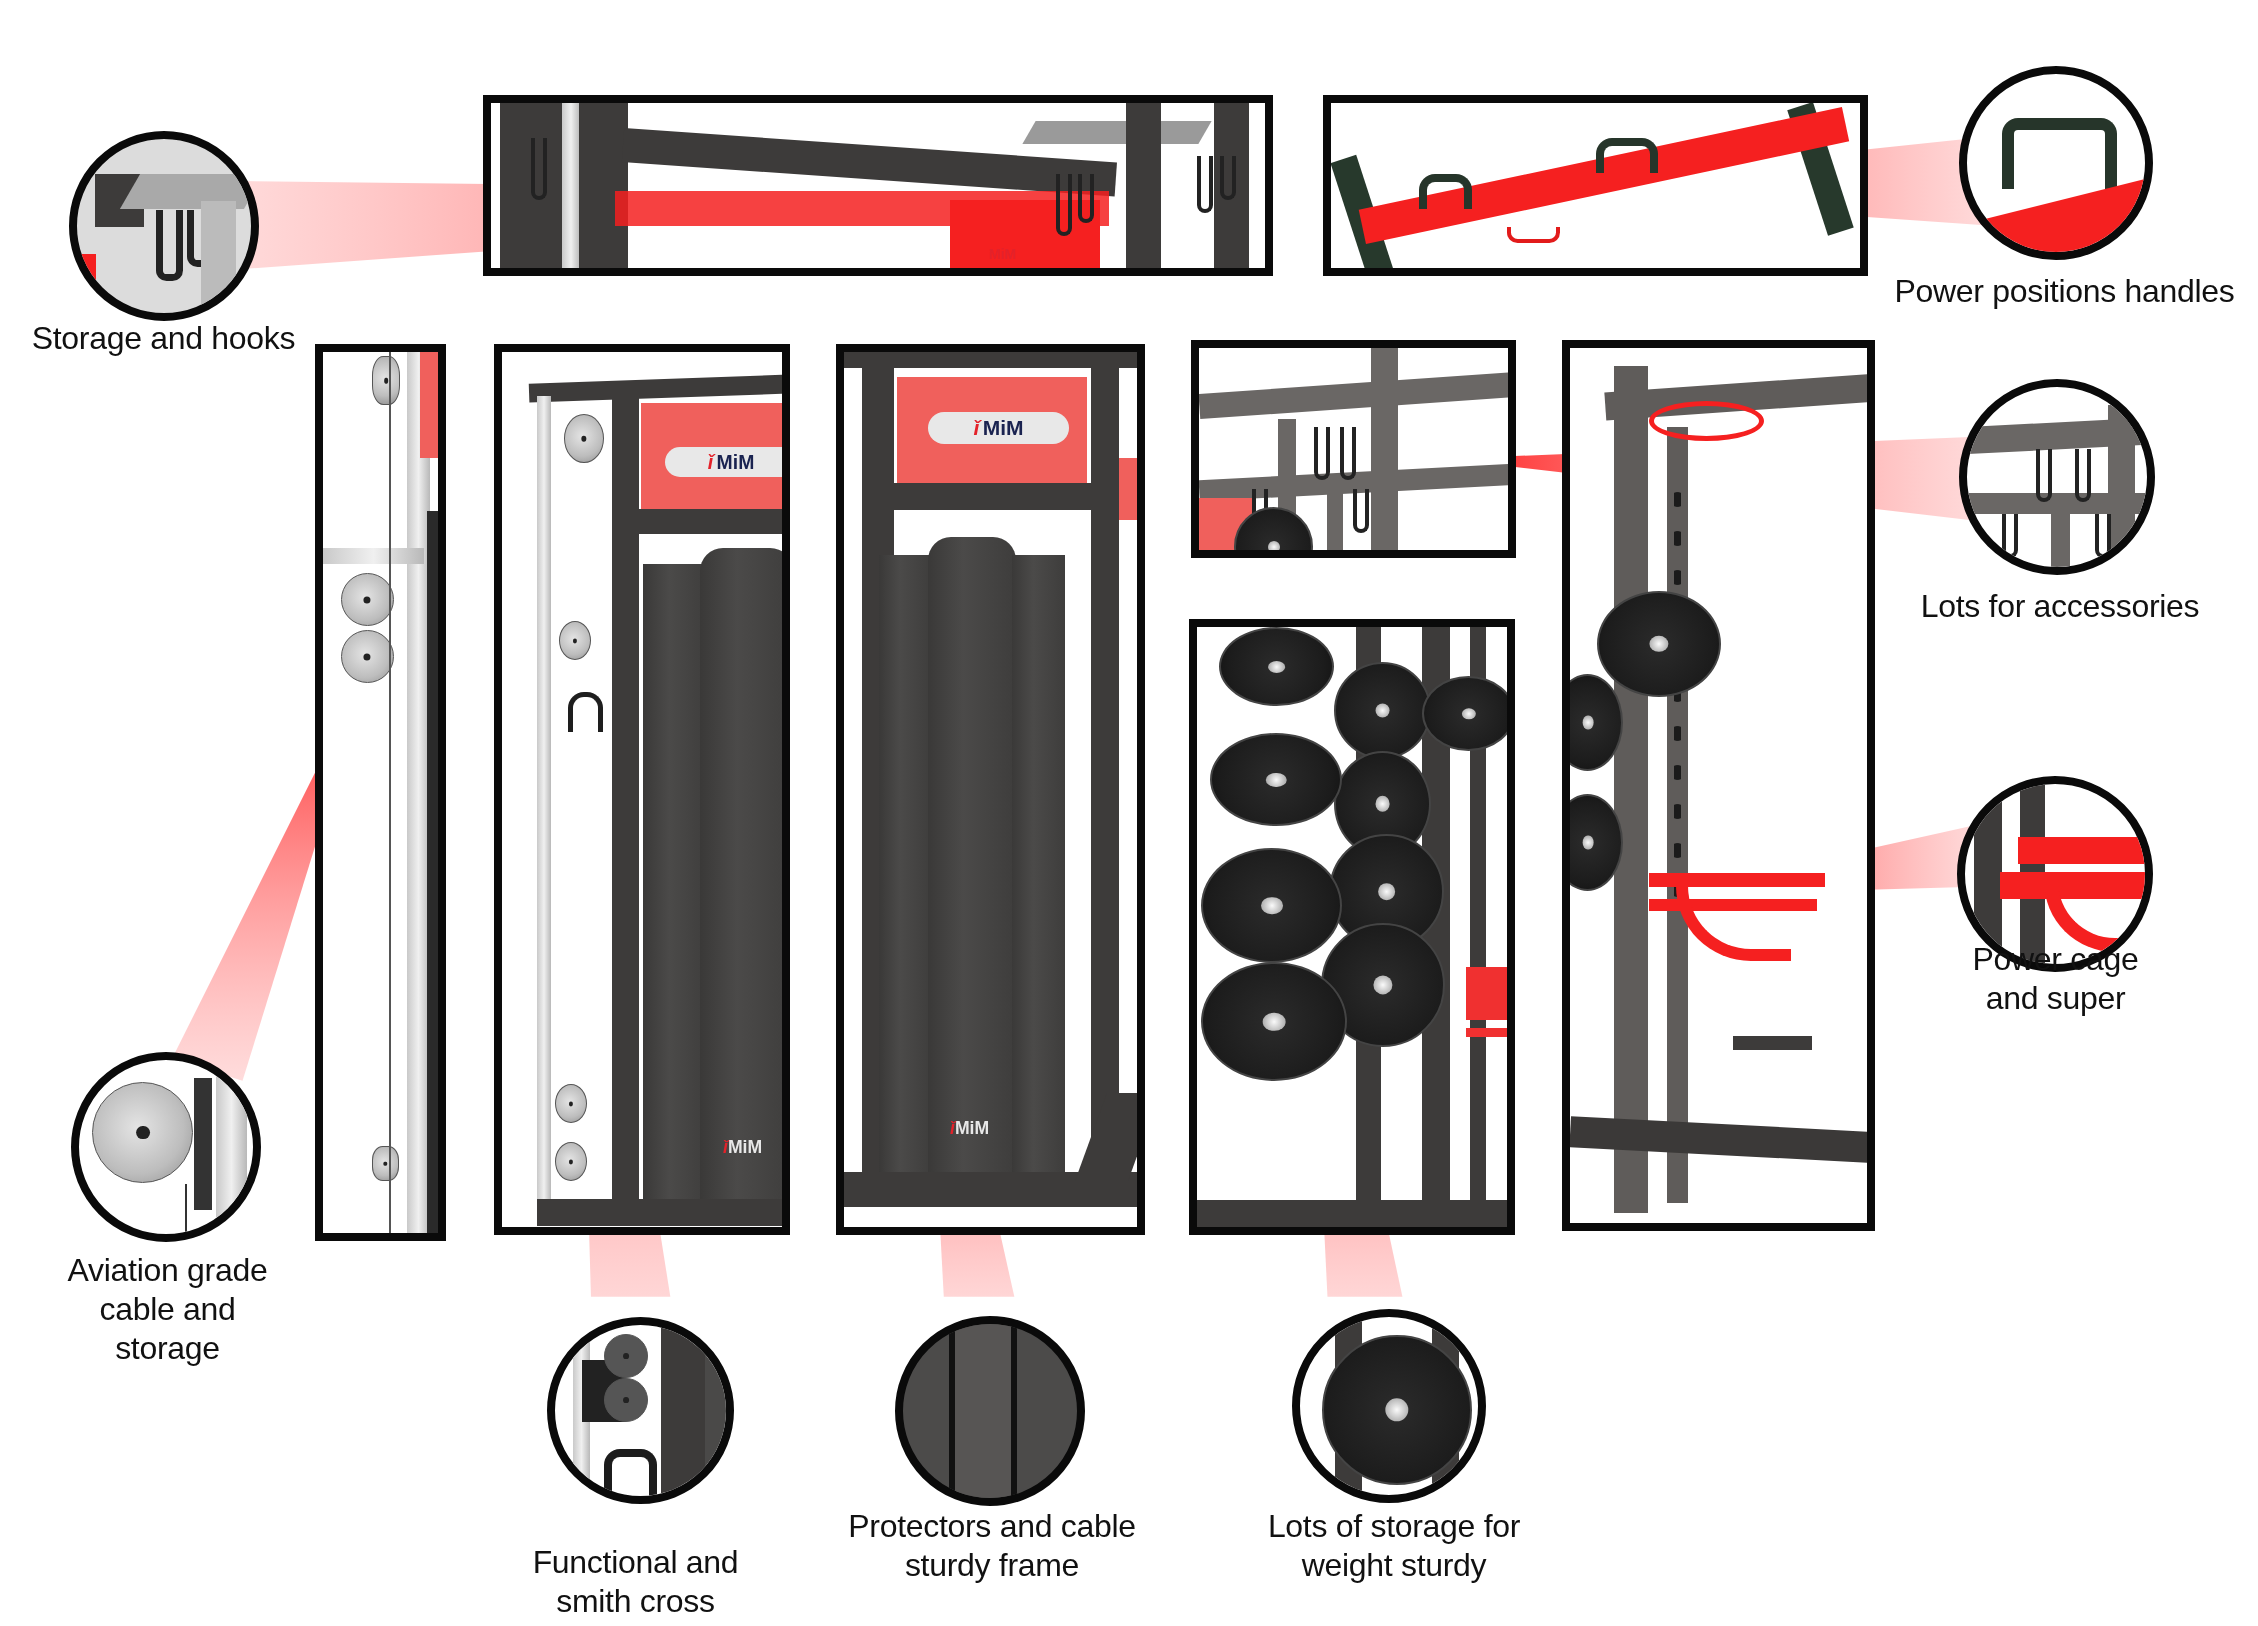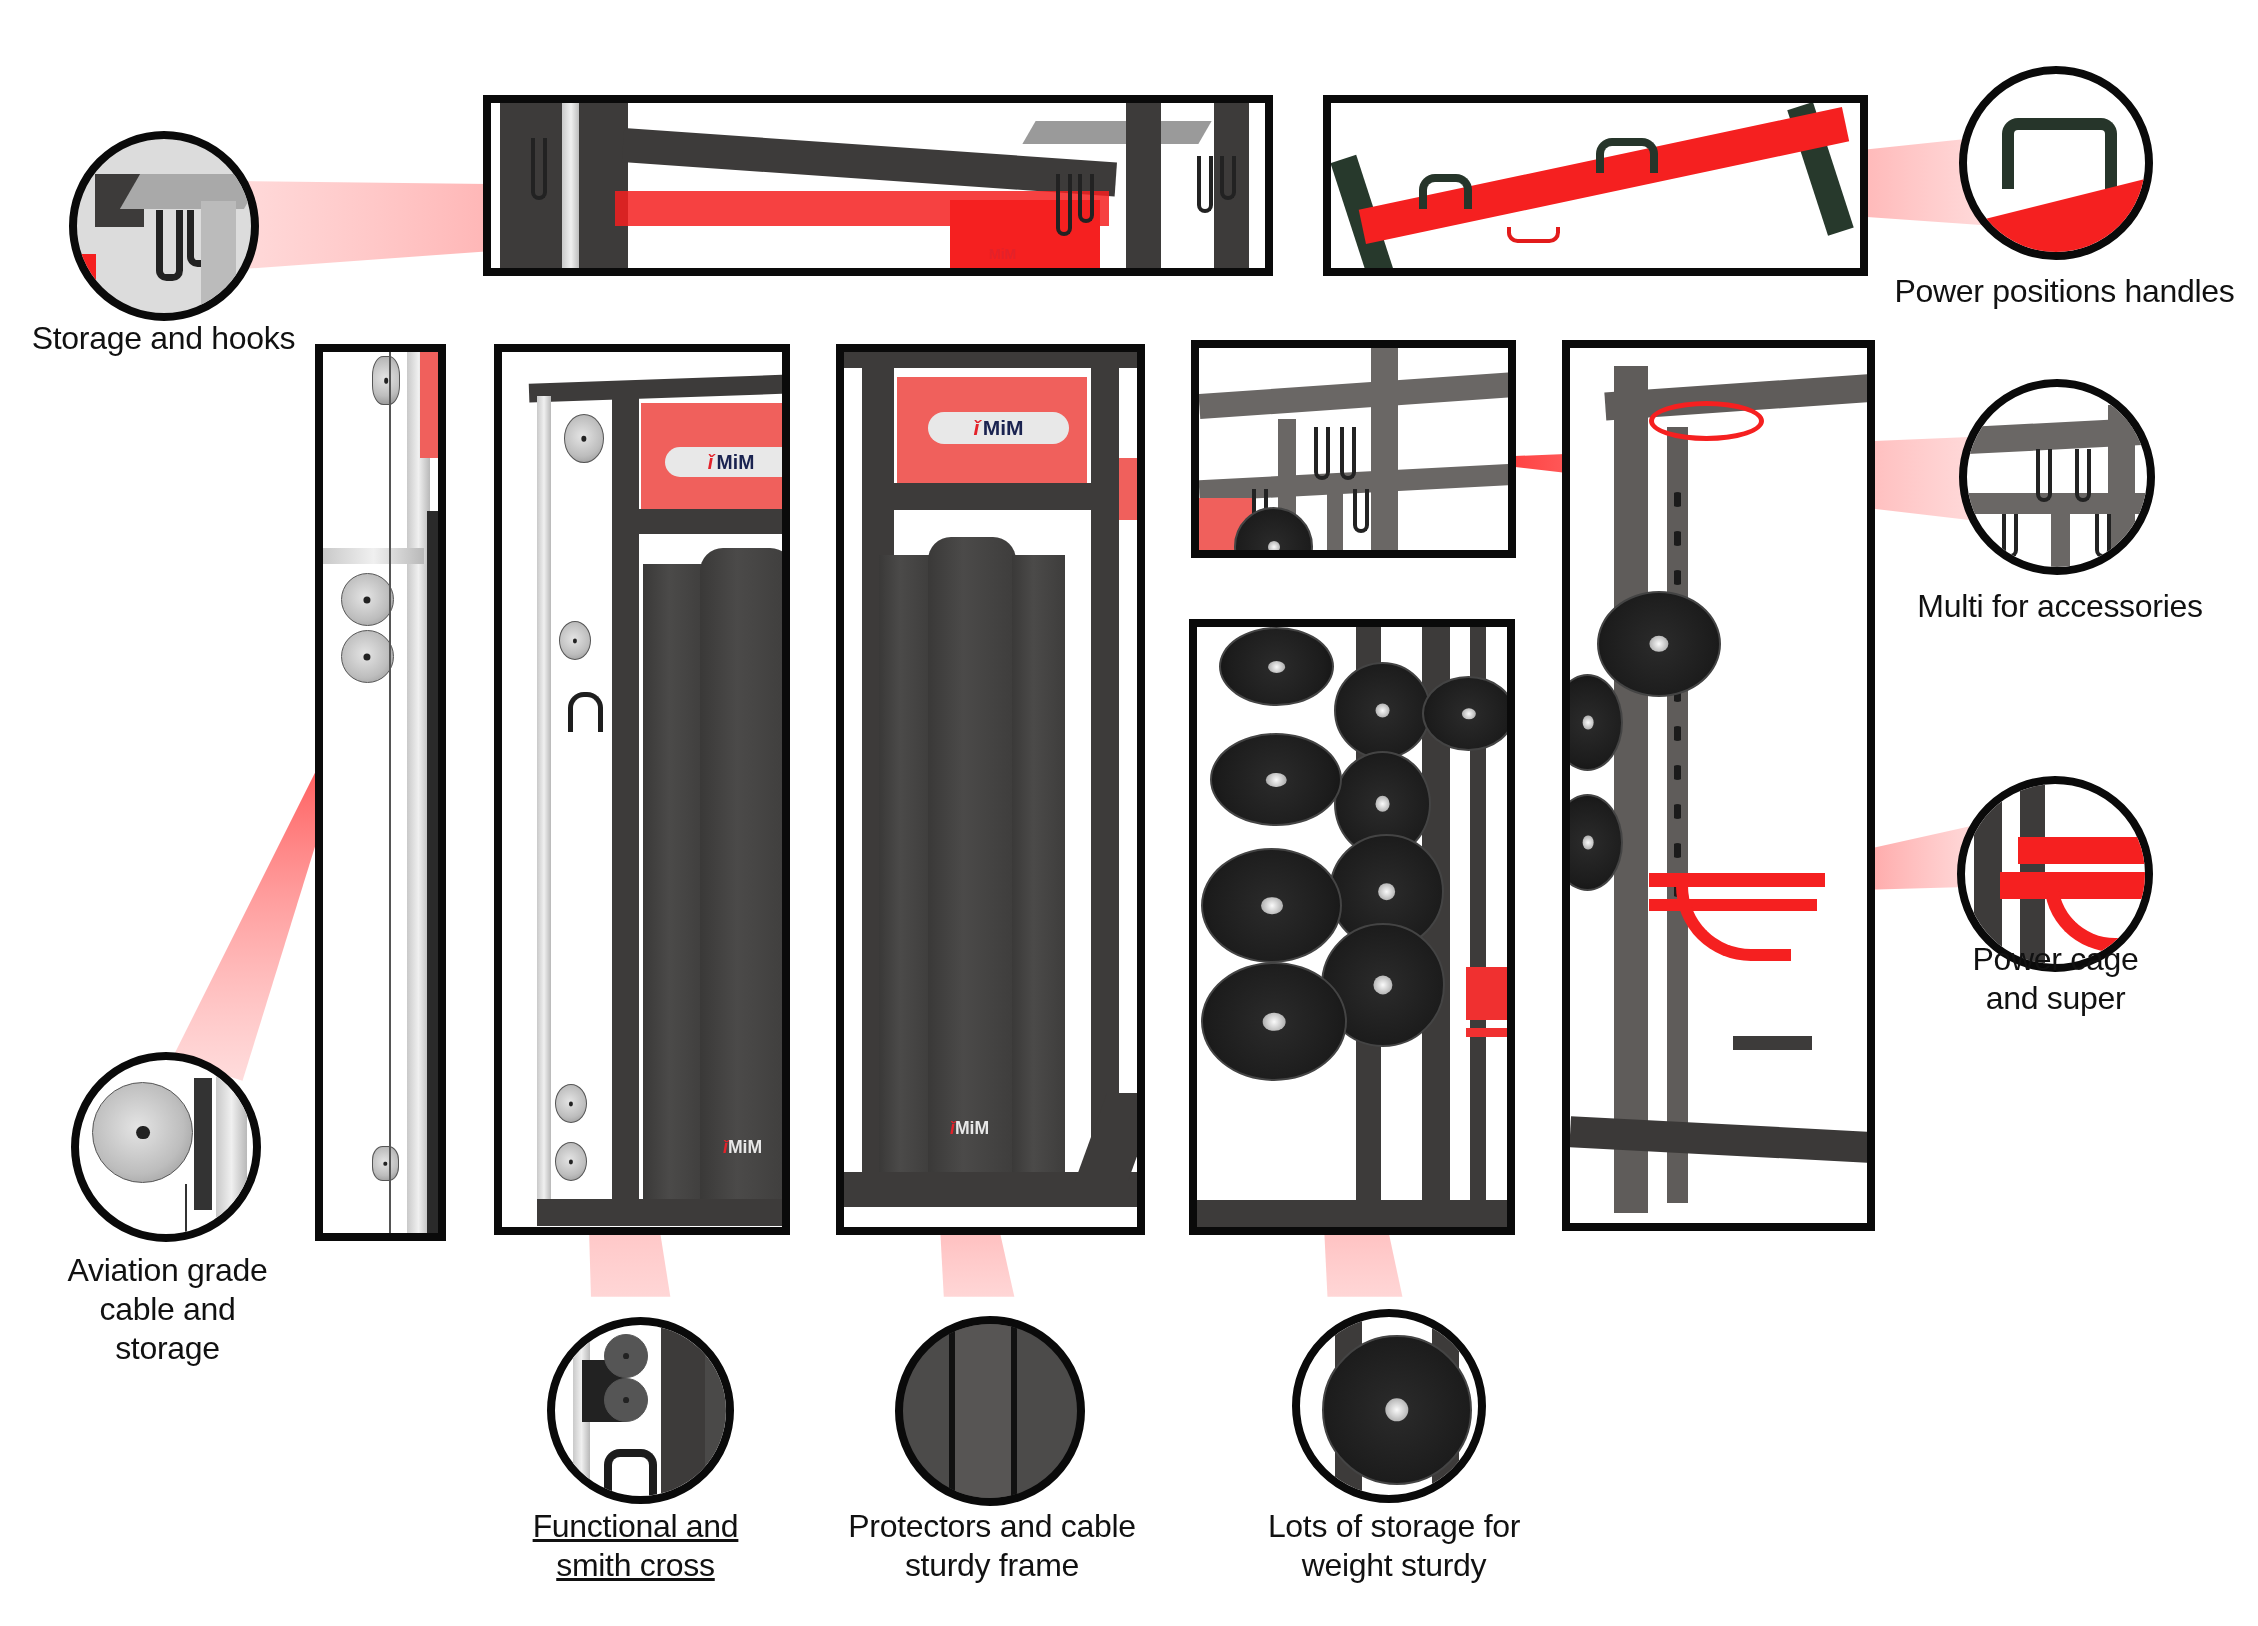--- a/index.html
+++ b/index.html
@@ -291,35 +291,35 @@
 
 <div class="label" style="left:31px;top:319px;width:265px;">
   <span>Storage and hooks</span>
 </div>
 
 <div class="label" style="left:1888px;top:272px;width:353px;">
   <span>Power positions handles</span>
 </div>
 
 <div class="label" style="left:1897px;top:587px;width:326px;">
-  <span>Multi for accessories</span>
+  <span>Lots for accessories</span>
 </div>
 
 <div class="label" style="left:1923px;top:940px;width:265px;">
   <span>Power cage</span>
   <span>and super</span>
 </div>
 
 <div class="label" style="left:35px;top:1251px;width:265px;">
   <span>Aviation grade</span>
   <span>cable and</span>
   <span>storage</span>
 </div>
 
-<div class="label" style="left:503px;top:1507px;width:265px;text-decoration:underline;">
+<div class="label" style="left:503px;top:1543px;width:265px;">
   <span>Functional and</span>
   <span>smith cross</span>
 </div>
 
 <div class="label" style="left:829px;top:1507px;width:326px;">
   <span>Protectors and cable</span>
   <span>sturdy frame</span>
 </div>
 
 <div class="label" style="left:1235px;top:1507px;width:318px;">

